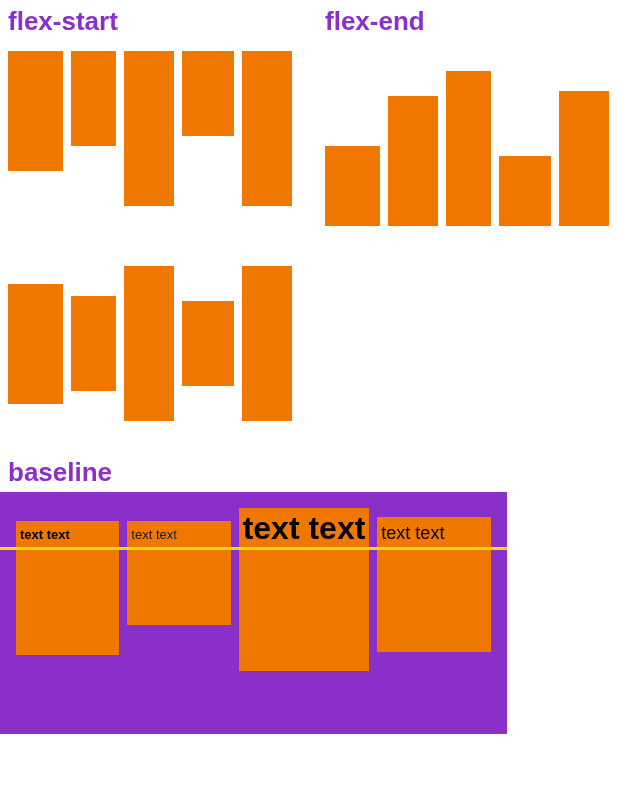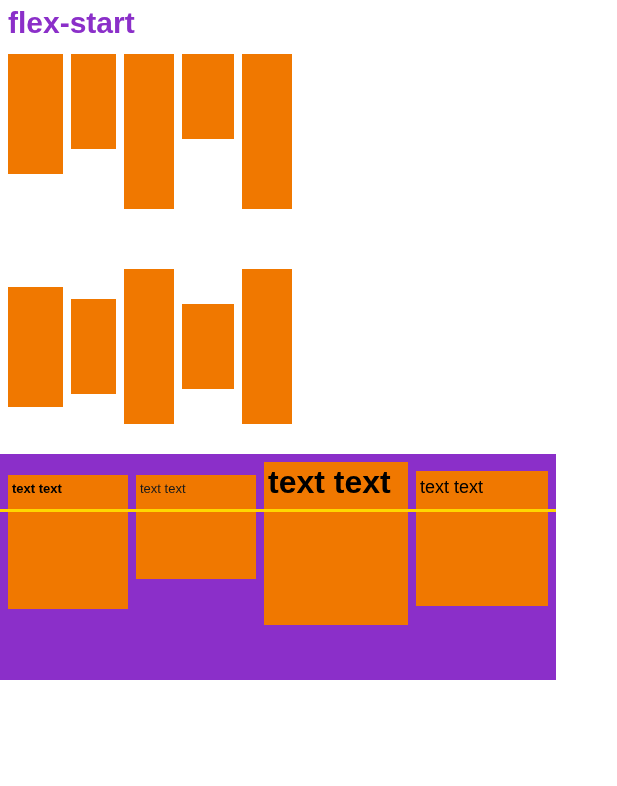--- a/index.html
+++ b/index.html
@@ -4,21 +4,21 @@
   <style>
     * { margin: 0; padding: 0; box-sizing: border-box; }
     body {
       width: 617px;
       min-height: 786px;
       background: #fff;
       font-family: Arial, sans-serif;
     }
 
     .section-label {
-      font-size: 30px;
+      font-size: 26px;
       font-weight: bold;
       color: #8B2FC9;
       padding: 6px 8px 4px 8px;
     }
 
     
     .flex-start-container {
       height: 195px;
       display: flex;
       flex-direction: row;
@@ -85,39 +85,50 @@
     <div class="panel">
       <div class="section-label">flex-start</div>
       <div class="flex-start-container">
         <div class="orange-box" style="width:55px;height:120px;"></div>
         <div class="orange-box" style="width:45px;height:95px;"></div>
         <div class="orange-box" style="width:50px;height:155px;"></div>
         <div class="orange-box" style="width:52px;height:85px;"></div>
         <div class="orange-box" style="width:50px;height:155px;"></div>
       </div>
     </div>
+    <div class="panel">
+      <div class="section-label">flex-end</div>
+      <div class="flex-end-container">
+        <div class="orange-box" style="width:55px;height:80px;"></div>
+        <div class="orange-box" style="width:50px;height:130px;"></div>
+        <div class="orange-box" style="width:45px;height:155px;"></div>
+        <div class="orange-box" style="width:52px;height:70px;"></div>
+        <div class="orange-box" style="width:50px;height:135px;"></div>
+      </div>
+    </div>
   </div>
 </div>
 
 <div class="section-wrapper">
   <div class="two-panel">
     <div class="panel">
       <div class="center-container">
         <div class="orange-box" style="width:55px;height:120px;"></div>
         <div class="orange-box" style="width:45px;height:95px;"></div>
         <div class="orange-box" style="width:50px;height:155px;"></div>
         <div class="orange-box" style="width:52px;height:85px;"></div>
         <div class="orange-box" style="width:50px;height:155px;"></div>
       </div>
     </div>
   </div>
 </div>
 
 <div class="section-wrapper">
-  <div style="position:relative;width:556px;background:#8B2FC9;padding:8px;">
+  <div class="section-label">baseline</div>
+  <div style="position:relative;width:507px;background:#8B2FC9;padding:16px;">
 
     <div style="position:absolute;left:0;right:0;top:55px;height:3px;background:#FFD700;z-index:10;"></div>
     <div style="display:flex;flex-direction:row;align-items:baseline;height:210px;gap:0;padding:0;">
 
       <div style="flex:1;display:flex;flex-direction:column;align-items:stretch;">
         <div style="background:#F07800;padding:6px 4px 2px 4px;display:flex;flex-direction:column;">
           <span style="font-size:13px;font-weight:bold;color:#000;white-space:nowrap;line-height:1.2;">text text</span>
           <div style="height:110px;"></div>
         </div>
       </div>

